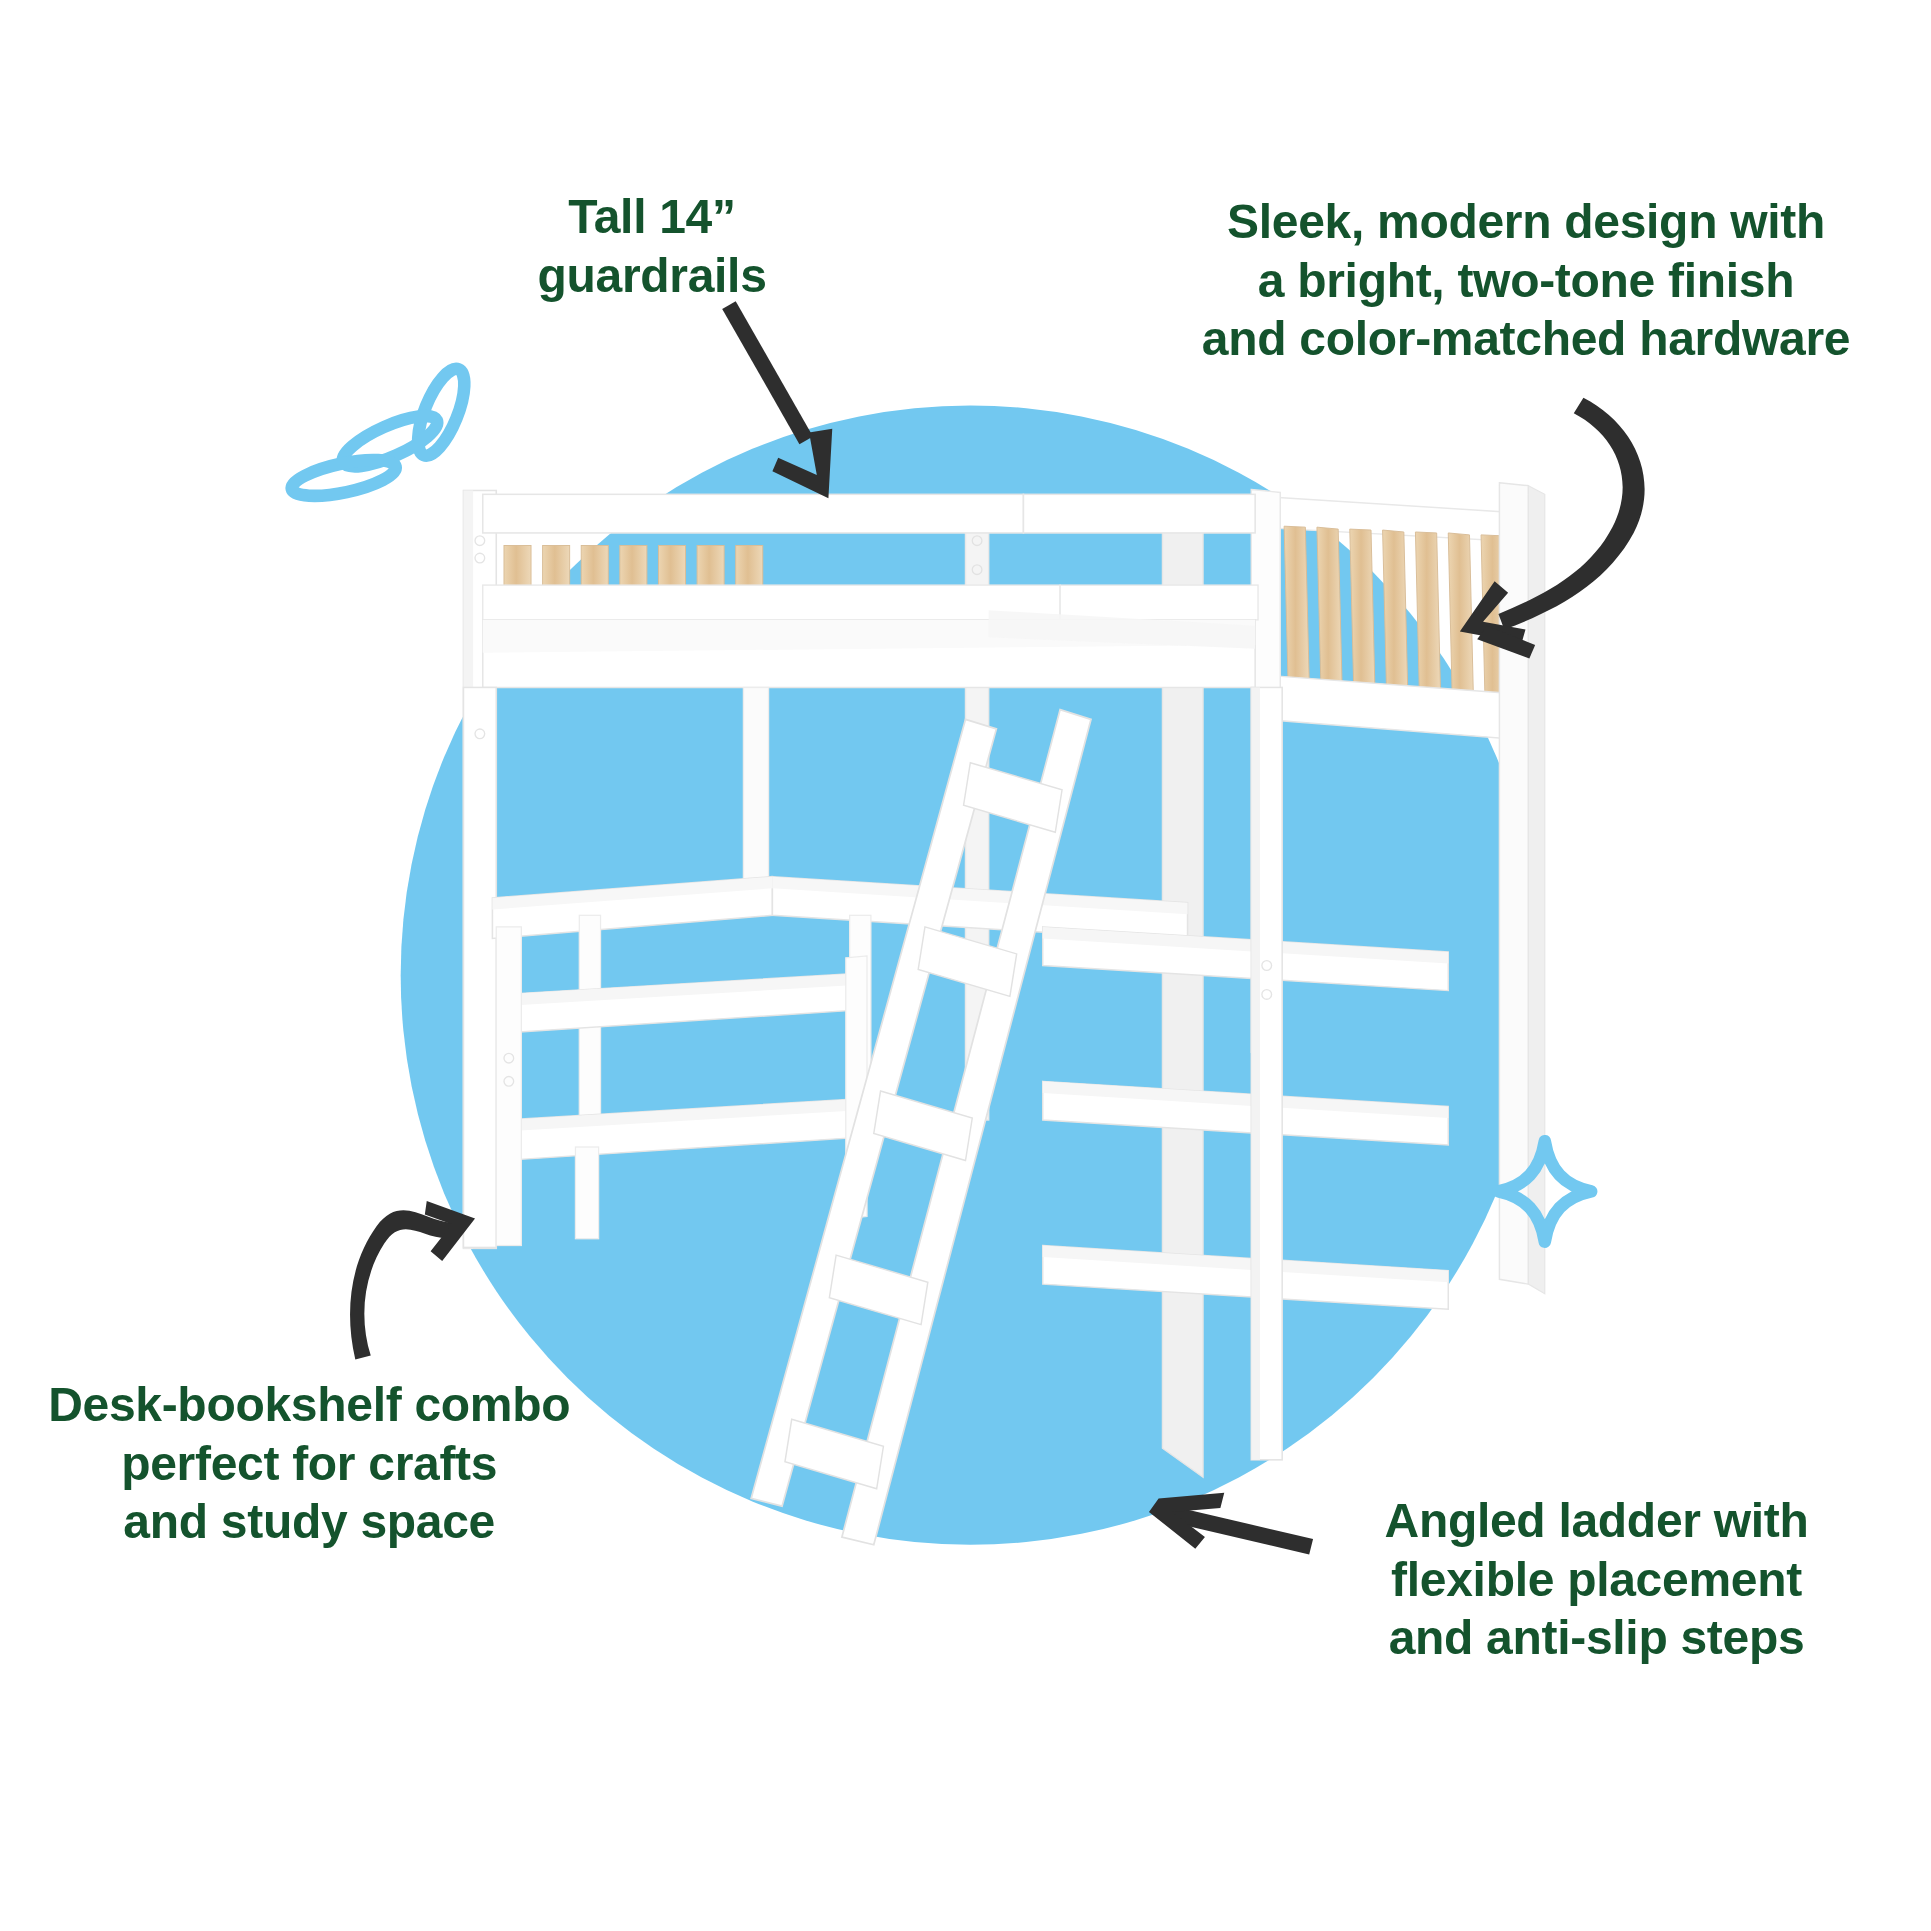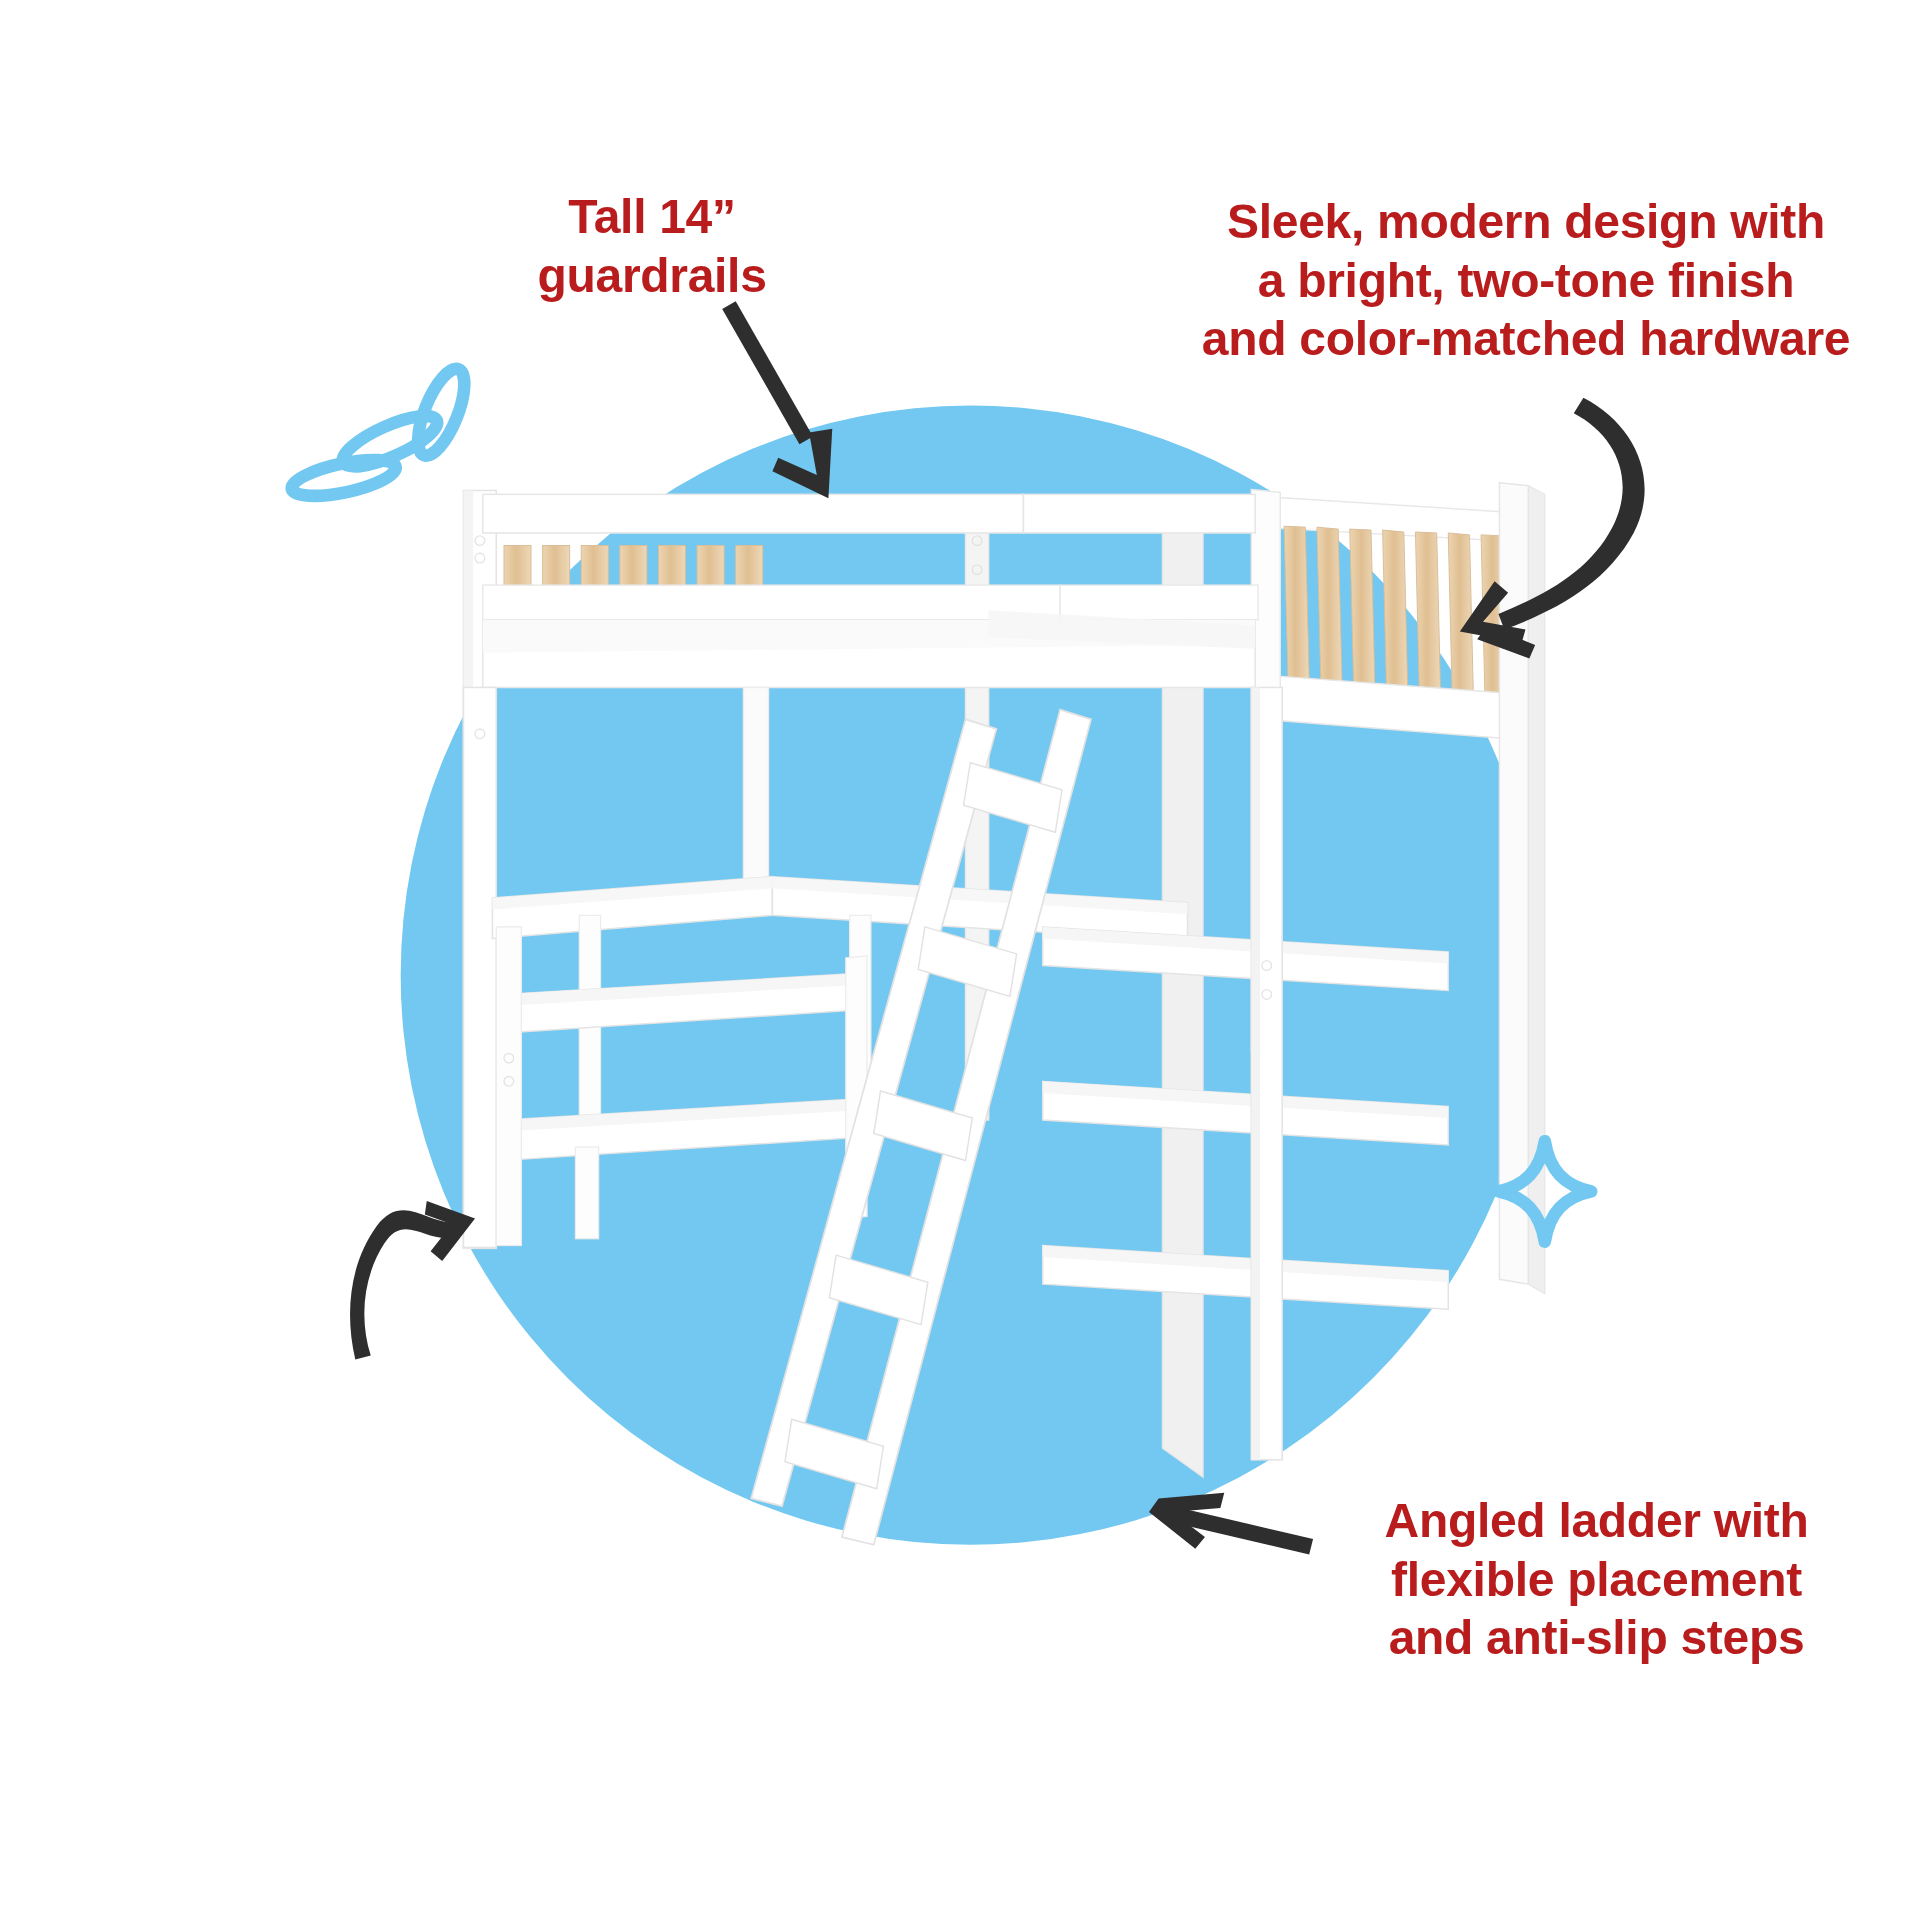--- a/index.html
+++ b/index.html
@@ -8,21 +8,21 @@
     background:#ffffff;
     font-family:"Liberation Sans", sans-serif;
     overflow:hidden;
     position:relative;
   }
   .stage{position:absolute;inset:0;}
 
   
   .callout{
     position:absolute;
-    color:#b91c1c;
+    color:#14532d;
     font-weight:700;
     line-height:1.22;
     letter-spacing:-0.3px;
     white-space:pre-line;
   }
   #callout-guardrails{
     left:449px;top:188px;width:406px;
     text-align:center;font-size:48px;
   }
   #callout-design{
@@ -273,20 +273,23 @@
   </svg>
 
   <div class="vec txt-layer" style="position:absolute;pointer-events:none;">
     <div class="callout" id="callout-guardrails">Tall 14”
 guardrails</div>
 
     <div class="callout" id="callout-design">Sleek, modern design with
 a bright, two-tone finish
 and color-matched hardware</div>
 
+    <div class="callout" id="callout-desk">Desk-bookshelf combo
+perfect for crafts
+and study space</div>
 
     <div class="callout" id="callout-ladder">Angled ladder with
 flexible placement
 and anti-slip steps</div>
   </div>
 
 </div>
 
 
 </body></html>

